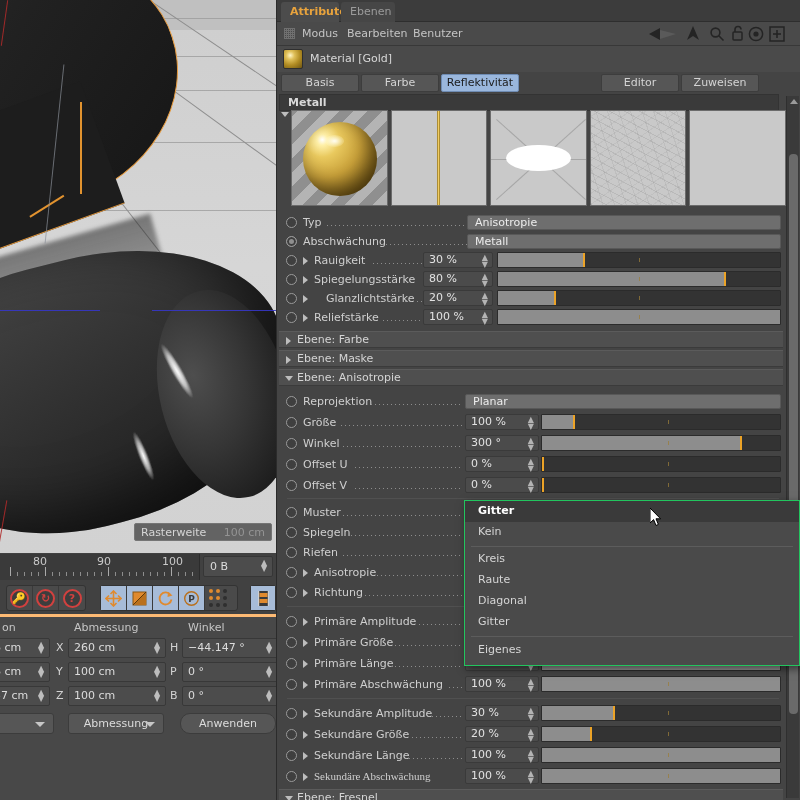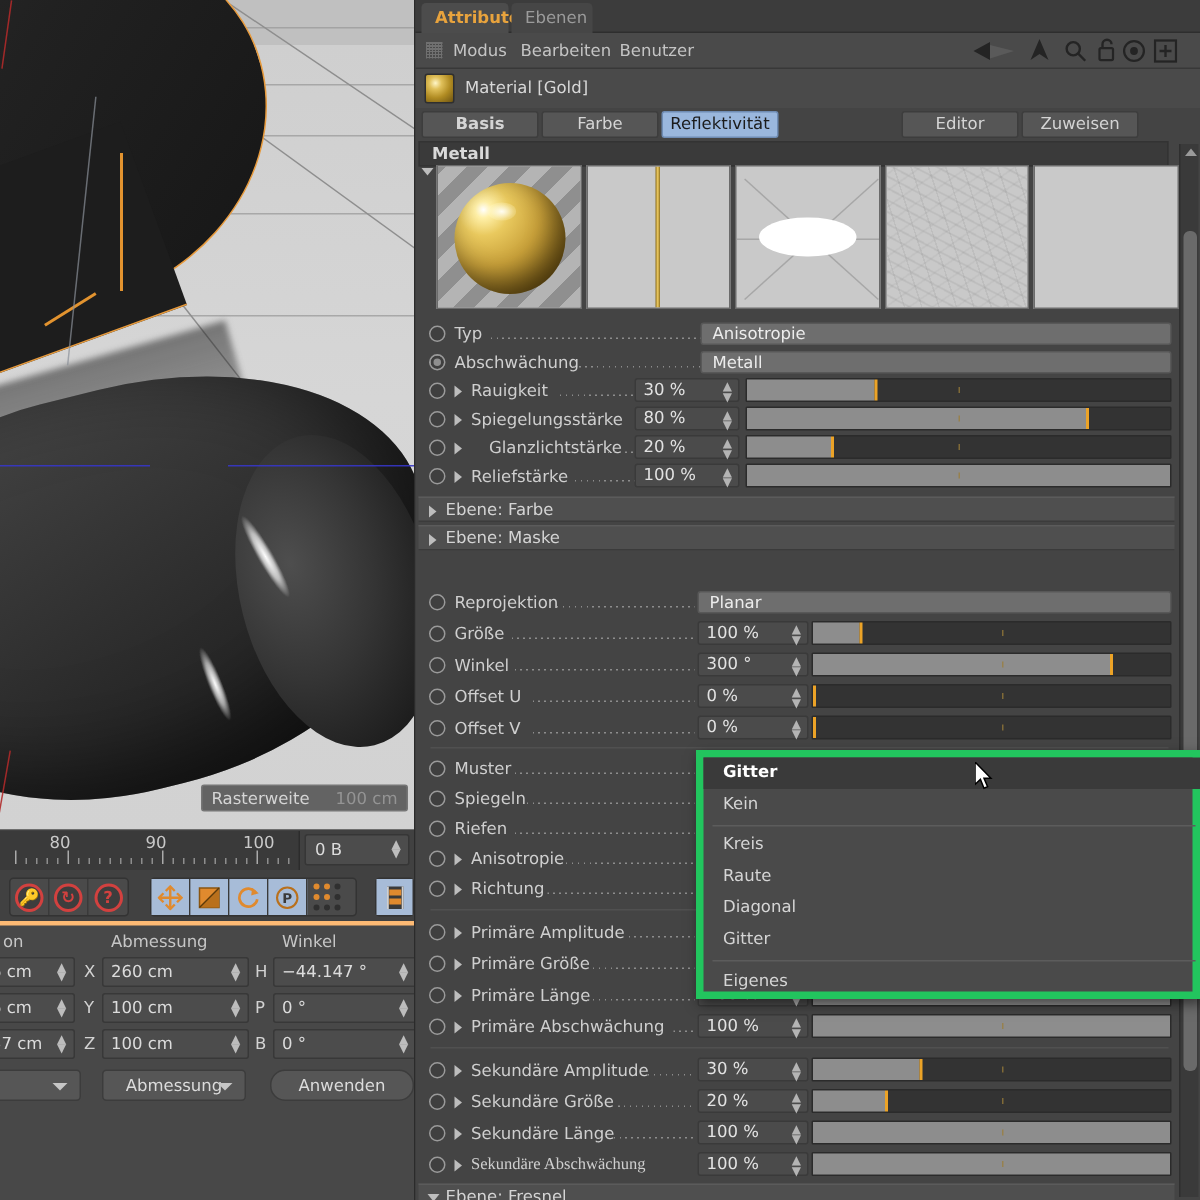--- a/index.html
+++ b/index.html
@@ -350,21 +350,21 @@
     background:#333; border:1px solid #2b2b2b; border-radius:1px;
   }
   .slider .fill { position:absolute; left:0; top:0; bottom:0; background:#8d8d8d; }
   .slider .knob { position:absolute; top:0; bottom:0; width:2px; background:#eca327; }
   .slider .midtick { position:absolute; top:5px; bottom:5px; width:1px; background:#9b7e3a; opacity:.75; }
   .divider { position:absolute; left:10px; width:492px; height:1px; background:#505050; }
 
   
   #dropdown {
     position:absolute; left:464px; top:500px; width:336px; height:166px;
-    background:#4a4a4a; border:5px solid #22c55e;
+    background:#4a4a4a; border:1px solid #22c55e;
     box-shadow: 2px 3px 8px rgba(0,0,0,.5);
     z-index:50;
   }
   .dd-item {
     position:absolute; left:0; width:334px; height:21px;
     font-size:11px; line-height:20px; color:#d5d5d5; padding-left:13px;
   }
   .dd-item.sel { background:#3a3a3a; color:#ffffff; font-weight:bold; }
   .dd-sep { position:absolute; left:6px; width:322px; height:1px; background:#5c5c5c; }
   #cursor {
@@ -657,21 +657,21 @@
         </svg>
       </div>
     </div>
 
     <div id="mat-header">
       <div id="mat-thumb"></div>
       <div id="mat-title">Material [Gold]</div>
     </div>
 
     <div id="tabrow">
-      <div class="ptab" style="left:4px;   width:78px;font-weight:bold;">Basis</div>
+      <div class="ptab" style="left:4px;   width:78px;">Basis</div>
       <div class="ptab" style="left:84px;  width:78px;">Farbe</div>
       <div class="ptab active" style="left:164px; width:78px;">Reflektivität</div>
       <div class="ptab dim" style="left:244px; width:78px;">Illumination</div>
       <div class="ptab" style="left:324px; width:78px;">Editor</div>
       <div class="ptab" style="left:404px; width:78px;">Zuweisen</div>
     </div>
 
     <div id="scroll-area">
 
       <div class="sec-header" style="top:0px;">Metall</div>
@@ -776,20 +776,24 @@
         </div>
       </div>
 
       <div class="grp-header" style="top:237px;">
         <div class="tri tri-right" style="left:7px; top:5px;"></div>
         <span>Ebene: Farbe</span>
       </div>
       <div class="grp-header" style="top:256px;">
         <div class="tri tri-right" style="left:7px; top:5px;"></div>
         <span>Ebene: Maske</span>
+      </div>
+      <div class="grp-header" style="top:275px;">
+        <div class="tri tri-down" style="left:6px; top:6px;"></div>
+        <span>Ebene: Anisotropie</span>
       </div>
 
       <div class="prow" style="top:299px;">
         <div class="radio"></div>
         <div class="plabel" style="left:26px;">Reprojektion</div>
         <div class="dots-fill" style="left:94px; width:92px;"></div>
         <div class="combo" style="left:188px; top:1px; width:316px;">Planar</div>
       </div>
       <div class="prow" style="top:320px;">
         <div class="radio"></div>

